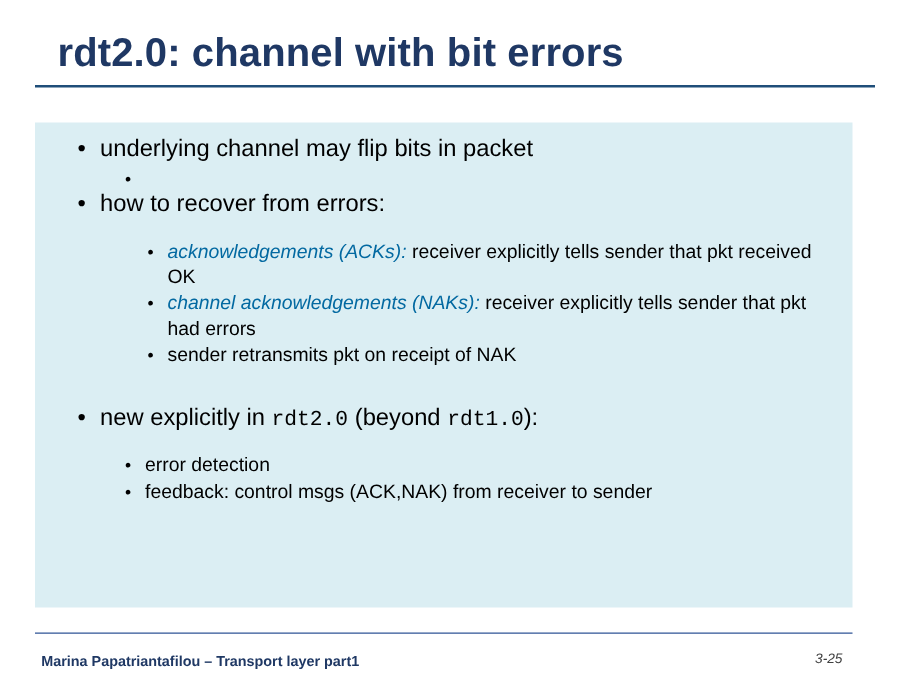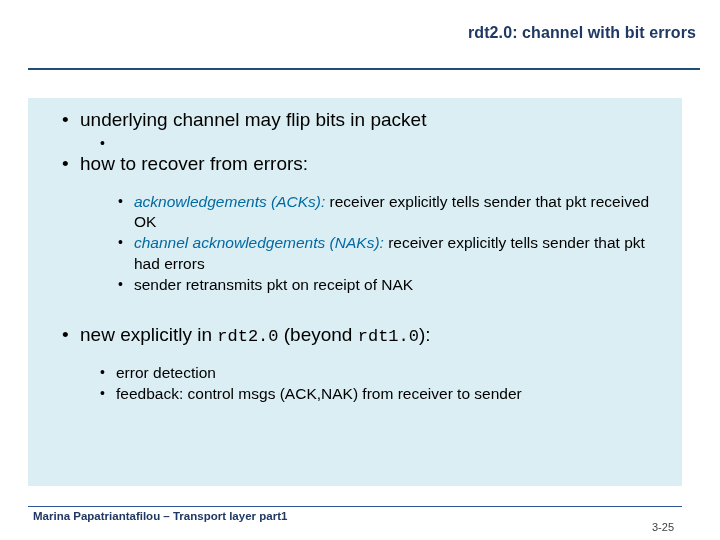--- a/index.html
+++ b/index.html
@@ -14,28 +14,27 @@
     overflow: hidden;
   }
   .slide {
     position: relative;
     width: 720px;
     height: 540px;
     box-sizing: border-box;
   }
   .title {
     position: absolute;
-    left: 56px;
+    left: 46px;
     top: 24px;
     width: 640px;
-    font-size: 16px;
+    font-size: 32px;
     font-weight: bold;
     color: #1f3864;
     letter-spacing: 0.1px;
-    text-align: right;
   }
   .title-rule {
     position: absolute;
     left: 28px;
     top: 68px;
     width: 672px;
     height: 0;
     border-top: 2px solid #1f4e79;
   }
   .body-box {
@@ -111,32 +110,33 @@
     position: absolute;
     left: 28px;
     top: 506px;
     width: 654px;
     height: 0;
     border-top: 1px solid #2f5496;
   }
   .footer-text {
     position: absolute;
     left: 33px;
-    top: 510px;
+    top: 524px;
     font-size: 11.5px;
     font-weight: bold;
     color: #1f3864;
     text-align: center;
   }
   .page-num {
     position: absolute;
     left: 652px;
     top: 521px;
     font-size: 11px;
     color: #404040;
+    font-style: italic;
   }
 </style>
 </head>
 <body>
 
 <div class="slide">
 
   <div class="title">rdt2.0: channel with bit errors</div>
   <div class="title-rule"></div>
 

